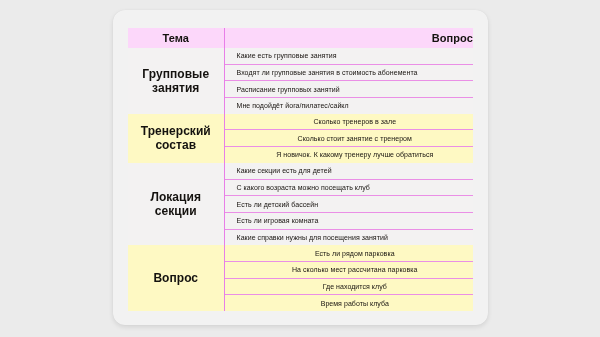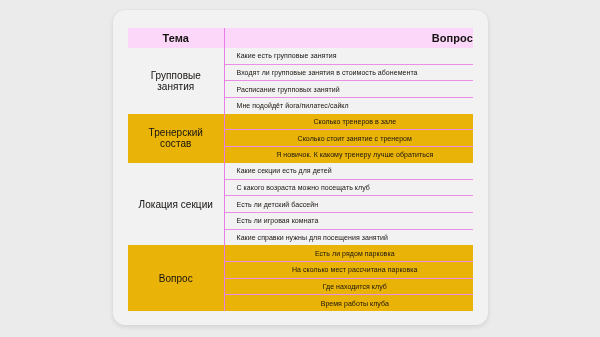--- a/index.html
+++ b/index.html
@@ -50,22 +50,22 @@
     vertical-align: middle;
     letter-spacing: 0.1px;
     padding: 0;
   }
   .hdr-cell.question {
     border-left: 1px solid #e87fe8;
     text-align: right;
   }
 
   .topic-cell {
-    font-size: 10px;
-    font-weight: normal;
+    font-size: 12px;
+    font-weight: bold;
     color: #14120f;
     text-align: center;
     vertical-align: middle;
     padding: 8px 4px;
     letter-spacing: 0.05px;
   }
   .q-cell {
     font-size: 7px;
     color: #17130f;
     text-align: left;
@@ -73,21 +73,21 @@
     height: 15.7px;
     padding: 0 0 0 12px;
     border-left: 1px solid #e87fe8;
     letter-spacing: 0.05px;
     white-space: nowrap;
   }
   .q-cell.sep {
     border-top: 1px solid #ea8fe6;
   }
   tr.grp-pink .topic-cell,
-  tr.grp-pink .q-cell { background: #eab308; text-align: center; }
+  tr.grp-pink .q-cell { background: #fef9c3; text-align: center; }
   tr.grp-light .topic-cell,
   tr.grp-light .q-cell { background: #f3f2f2; }
 </style>
 </head>
 <body>
 
 <div id="app">
   <div class="card">
     <table class="faq-table">
       <colgroup>

